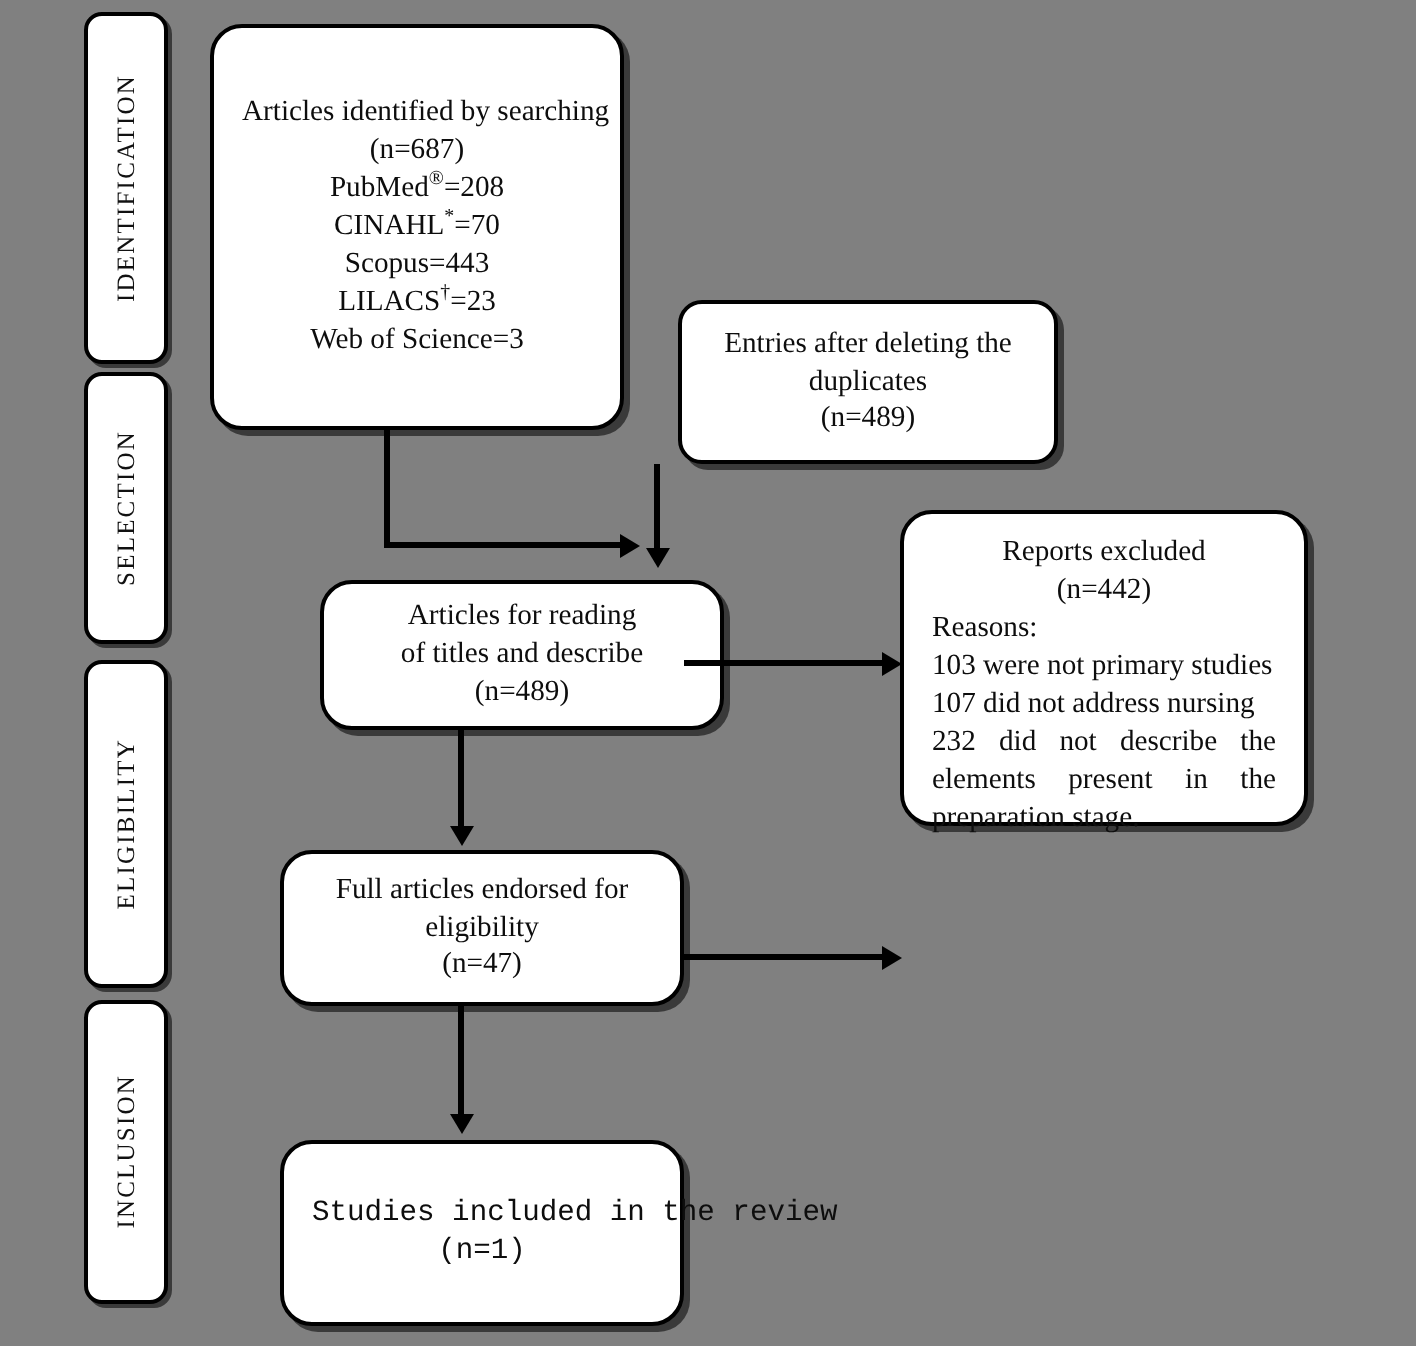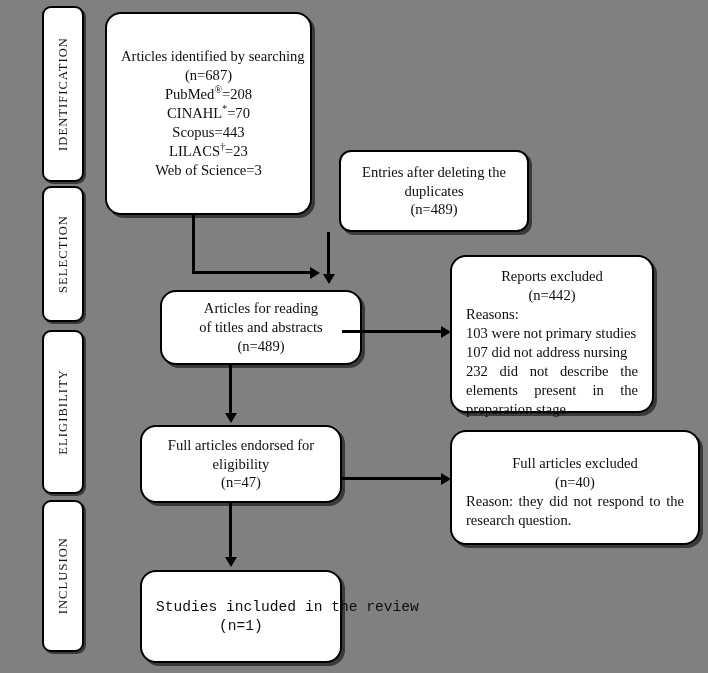--- a/index.html
+++ b/index.html
@@ -130,44 +130,39 @@
   </div>
 
   <div class="box tight" style="left:324px; top:150px; width:190px; height:82px;margin-left:15px;">
     <div class="ctr line">Entries after deleting the</div>
     <div class="ctr line">duplicates</div>
     <div class="ctr line">(n=489)</div>
   </div>
 
   <div class="box" style="left:140px; top:290px; width:202px; height:75px;margin-left:20px;">
     <div class="ctr line">Articles for reading</div>
-    <div class="ctr line">of titles and abstracts</div>
+    <div class="ctr line">of titles and describe</div>
     <div class="ctr line">(n=489)</div>
   </div>
 
   <div class="box" style="left:450px; top:255px; width:204px; height:158px; justify-content:flex-start; padding-top:10px;">
     <div class="ctr line">Reports excluded</div>
     <div class="ctr line">(n=442)</div>
     <div class="blk">Reasons:</div>
     <div class="blk">103 were not primary studies</div>
     <div class="blk">107 did not address nursing</div>
     <div class="blk justify">232 did not describe the elements present in the preparation stage.</div>
   </div>
 
   <div class="box" style="left:140px; top:425px; width:202px; height:78px;">
     <div class="ctr line">Full articles endorsed for</div>
     <div class="ctr line">eligibility</div>
     <div class="ctr line">(n=47)</div>
   </div>
 
-  <div class="box" style="left:450px; top:430px; width:250px; height:115px; justify-content:flex-start; padding-top:22px;">
-    <div class="ctr line">Full articles excluded</div>
-    <div class="ctr line">(n=40)</div>
-    <div class="blk justify">Reason: they did not respond to the research question.</div>
-  </div>
 
   <div class="box" style="left:140px; top:570px; width:202px; height:93px;font-family:Liberation Mono, monospace;">
     <div class="ctr line">Studies included in the review</div>
     <div class="ctr line">(n=1)</div>
   </div>
 
   <div class="vline" style="left:192px; top:215px; height:59px;"></div>
   <div class="hline" style="left:192px; top:271px; width:118px;"></div>
   <div class="arrow-right" style="left:310px; top:266.5px;"></div>
 

